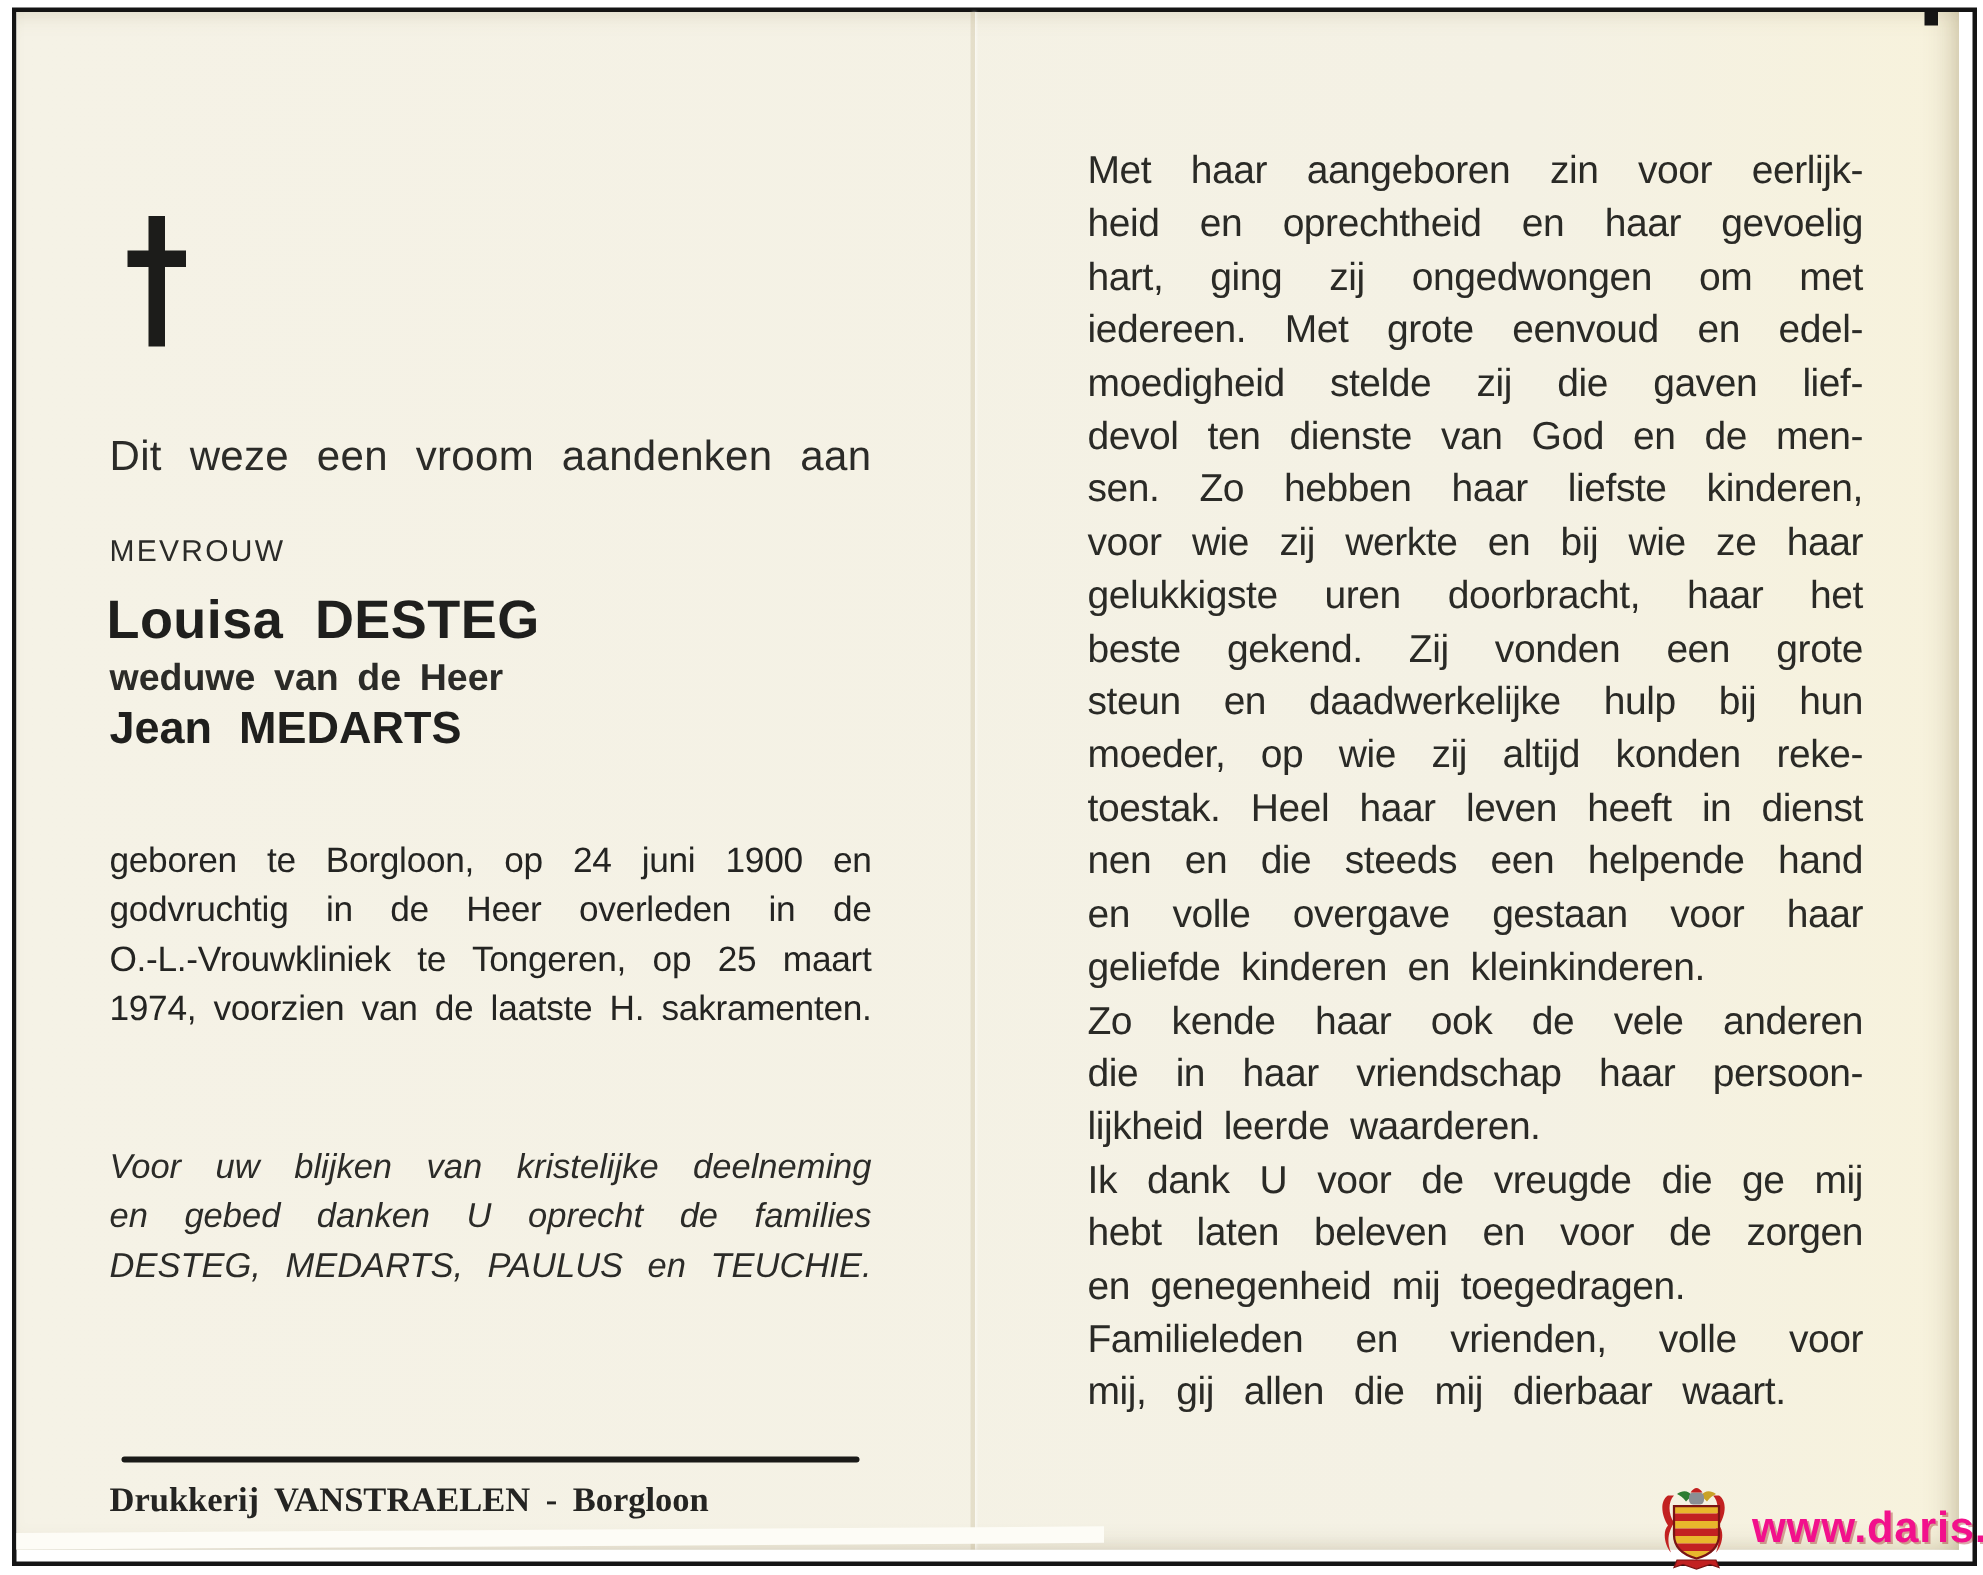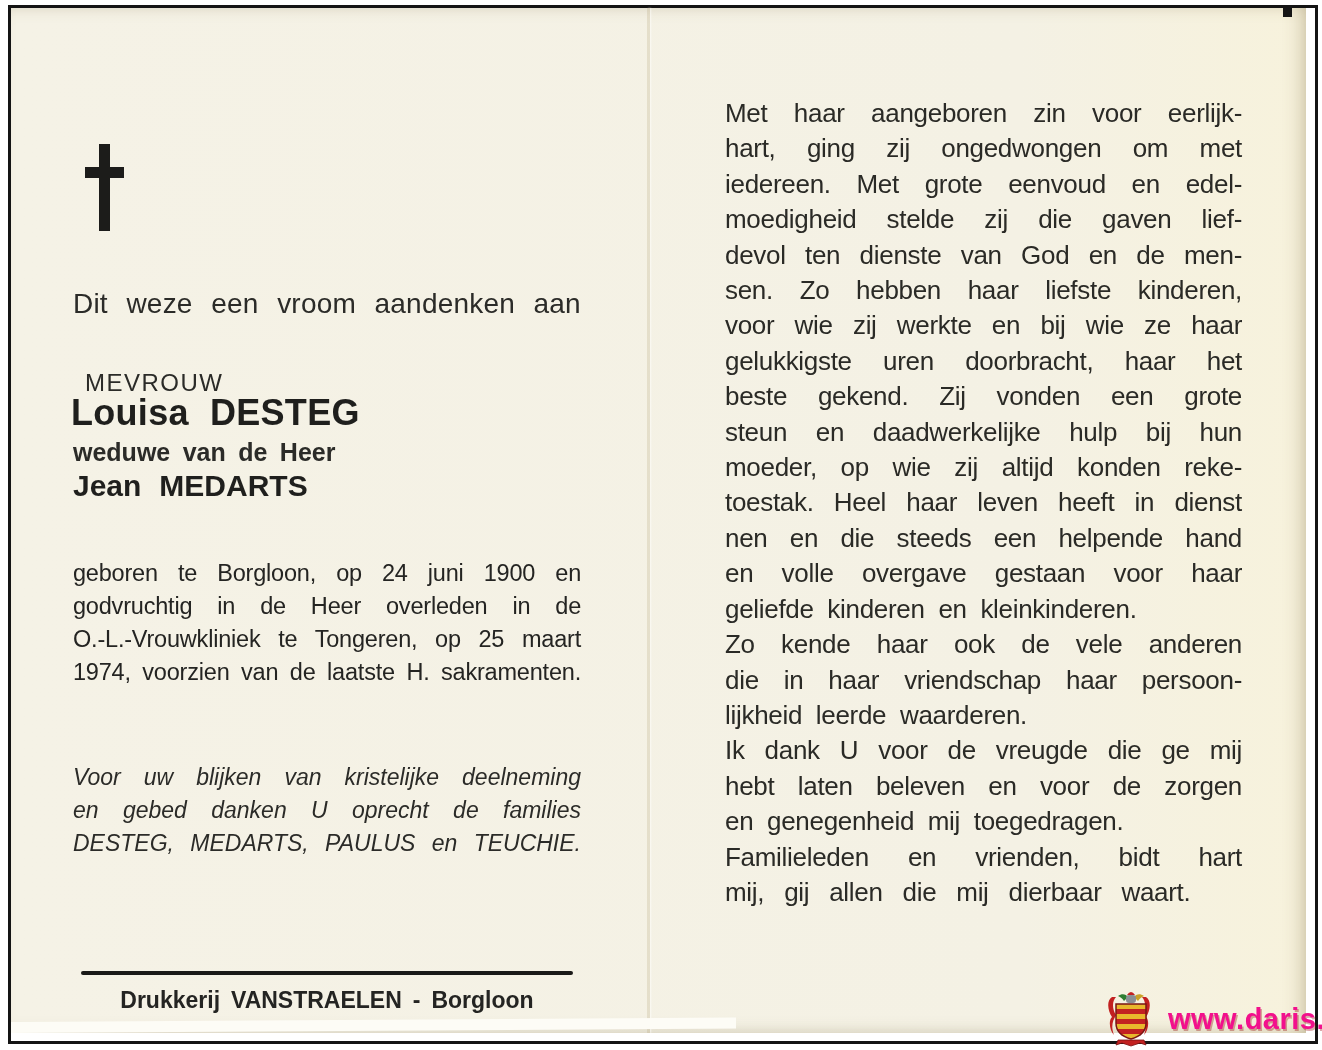--- a/index.html
+++ b/index.html
@@ -27,22 +27,22 @@
   }
   
   .cross { position:absolute; left:74px; top:136px; width:39px; height:87px; }
   .cross .v { position:absolute; left:14px; top:0; width:11px; height:87px; background:#1c1c1a; }
   .cross .h { position:absolute; left:0; top:23px; width:39px; height:11px; background:#1c1c1a; }
   .memorial {
     position:absolute; left:62px; top:280px; width:515px; margin:0;
     font-size:28px; word-spacing:0.38em; letter-spacing:0.2px; color:#2b2b28;
   }
   .honorific {
-    position:absolute; left:62px; top:349px; margin:12px;
-    font-size:24px; letter-spacing:1.5px; color:#2b2b28;
+    position:absolute; left:62px; top:349px; margin:0;
+    font-size:20px; letter-spacing:1.5px; color:#2b2b28;
   }
   .deceased {
     position:absolute; left:60px; top:384px; margin:0;
     font-size:36px; font-weight:700; word-spacing:0.3em; letter-spacing:0.3px; color:#1f1f1d;
   }
   .relation {
     position:absolute; left:62px; top:430px; margin:0;
     font-size:25px; font-weight:700; word-spacing:0.22em; color:#2b2b28;
   }
   .spouse {
@@ -53,22 +53,22 @@
     position:absolute; left:62px; top:549px; width:508px;
     font-size:23.5px; font-weight:400; line-height:33px; letter-spacing:-0.2px; color:#242422;
   }
   .thanks {
     position:absolute; left:62px; top:753px; width:508px;
     font-size:23px; font-weight:400; line-height:33px; color:#2b2b28;font-style:italic;
   }
   .printer { position:absolute; left:62px; top:963px; width:508px; }
   .printer .rule { height:4px; background:#1a1a18; margin:0 8px 12px 8px; border-radius:2px; }
   .printer p {
-    margin:0; text-align:center; font-size:23px; font-weight:700;
-    word-spacing:0.2em; color:#242422;
+    margin:0; text-align:left; font-size:23px; font-weight:700;
+    word-spacing:0.2em; color:#242422;font-family:Liberation Serif, serif;
   }
   
   .eulogy {
     position:absolute; left:714px; top:88px; width:517px;
     font-size:26px; line-height:35.4px; letter-spacing:-0.3px; color:#2a2a26;
   }
   .tline { text-align:justify; text-align-last:justify; }
   .tline.nojust { text-align-last:left; word-spacing:0.26em; }
   .tline.wide  { word-spacing:0.5em; }
   
@@ -118,41 +118,42 @@
           </div>
         <div class="printer">
           <div class="rule"></div>
           <p>Drukkerij VANSTRAELEN - Borgloon</p>
         </div>
       </section>
 
       <section>
         <div class="eulogy">
             <div class="tline">Met haar aangeboren zin voor eerlijk-</div>
+            <div class="tline">heid en oprechtheid en haar gevoelig</div>
             <div class="tline">hart, ging zij ongedwongen om met</div>
             <div class="tline">iedereen. Met grote eenvoud en edel-</div>
             <div class="tline">moedigheid stelde zij die gaven lief-</div>
             <div class="tline">devol ten dienste van God en de men-</div>
             <div class="tline">sen. Zo hebben haar liefste kinderen,</div>
             <div class="tline">voor wie zij werkte en bij wie ze haar</div>
             <div class="tline">gelukkigste uren doorbracht, haar het</div>
             <div class="tline">beste gekend. Zij vonden een grote</div>
             <div class="tline">steun en daadwerkelijke hulp bij hun</div>
             <div class="tline">moeder, op wie zij altijd konden reke-</div>
             <div class="tline">toestak. Heel haar leven heeft in dienst</div>
             <div class="tline">nen en die steeds een helpende hand</div>
             <div class="tline">en volle overgave gestaan voor haar</div>
             <div class="tline nojust">geliefde kinderen en kleinkinderen.</div>
             <div class="tline">Zo kende haar ook de vele anderen</div>
             <div class="tline">die in haar vriendschap haar persoon-</div>
             <div class="tline nojust">lijkheid leerde waarderen.</div>
             <div class="tline">Ik dank U voor de vreugde die ge mij</div>
             <div class="tline">hebt laten beleven en voor de zorgen</div>
             <div class="tline nojust">en genegenheid mij toegedragen.</div>
-            <div class="tline">Familieleden en vrienden, bidt hart</div>
+            <div class="tline">Familieleden en vrienden, volle voor</div>
             <div class="tline nojust wide">mij, gij allen die mij dierbaar waart.</div>
           </div>
       </section>
 
       <div class="bottom-sliver"></div>
     </div>
   </div>
 
   <div class="corner-mark"></div>
 

